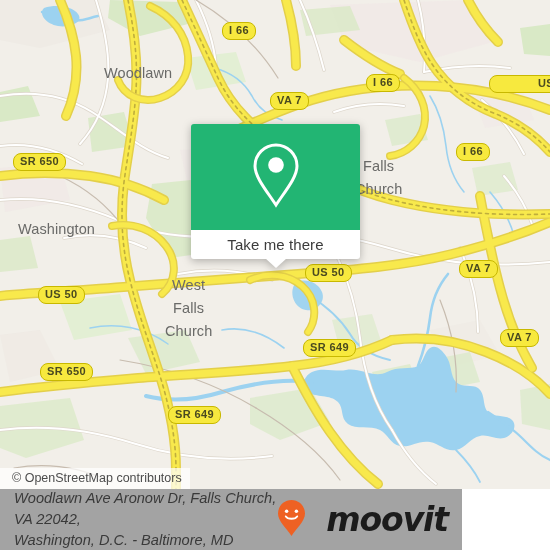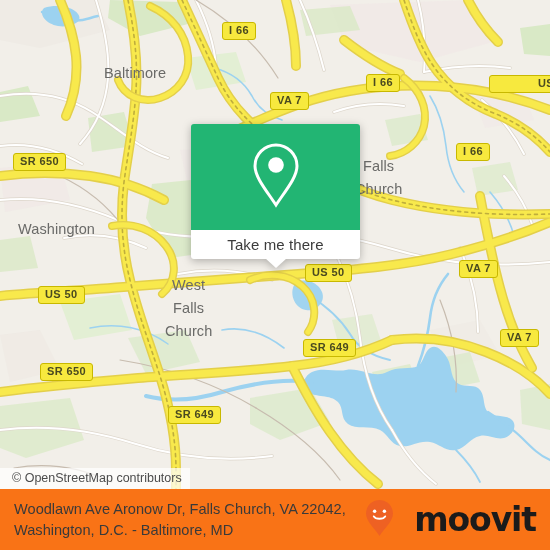--- a/index.html
+++ b/index.html
@@ -37,21 +37,21 @@
     letter-spacing: .1px;
   }
   .place-label.big { font-size: 14.5px; }
   .place-label.multiline { text-align: center; line-height: 23px; }
 
   
   .shield {
     position: absolute;
     background: #F7E93E;
     border: 1.6px solid #C8B800;
-    border-radius: 3px;
+    border-radius: 8px;
     color: #4a4a20;
     font-size: 11px;
     font-weight: bold;
     font-family: "Liberation Sans", sans-serif;
     padding: 1px 6px 2px 6px;
     line-height: 13px;
     white-space: nowrap;
     letter-spacing: .4px;
   }
 
@@ -106,28 +106,29 @@
     color: #4c4c4c;
     font-size: 12.5px;
     font-family: "Liberation Sans", sans-serif;
     white-space: nowrap;
   }
 
   
   #footer-bar {
     position: absolute;
     left: 0; top: 489px;
-    width: 550px;
+    width: 462px;
     height: 61px;
-    background: #f97316;
+    background: #a3a3a3;
     display: flex;
     align-items: center;
     justify-content: space-between;
     padding: 0 14px 0 14px;
     box-sizing: border-box;
+    font-style: italic;
   }
   #footer-address {
     color: #3a3a3a;
     font-size: 14.6px;
     line-height: 21px;
     font-family: "Liberation Sans", sans-serif;
     white-space: pre-line;
   }
   #moovit-logo {
     display: flex;
@@ -349,21 +350,21 @@
       <path d="M404 78 C420 90 428 108 424 126 C420 142 406 154 390 156"></path>
     </g>
     <g class="hwF" stroke-width="5.2">
       <path d="M150 6 C172 16 186 34 188 56 C190 76 178 92 160 98 C142 104 124 96 118 80"></path>
       <path d="M112 226 C134 222 154 230 166 246 C178 262 176 282 162 294"></path>
       <path d="M250 280 C268 272 288 274 302 286 C316 298 318 318 308 332"></path>
       <path d="M404 78 C420 90 428 108 424 126 C420 142 406 154 390 156"></path>
     </g>
   </svg>
 
-  <div class="place-label big" style="left:104px; top:66px;">Baltimore</div>
+  <div class="place-label big" style="left:104px; top:66px;">Woodlawn</div>
 
   <div class="place-label big" style="left:18px; top:222px;">Washington</div>
 
   <div class="place-label big multiline" style="left:165px; top:274px; white-space:pre;">West
 Falls
 Church</div>
 
   <div class="place-label big multiline" style="left:355px; top:155px; white-space:pre;">Falls
 Church</div>
 

